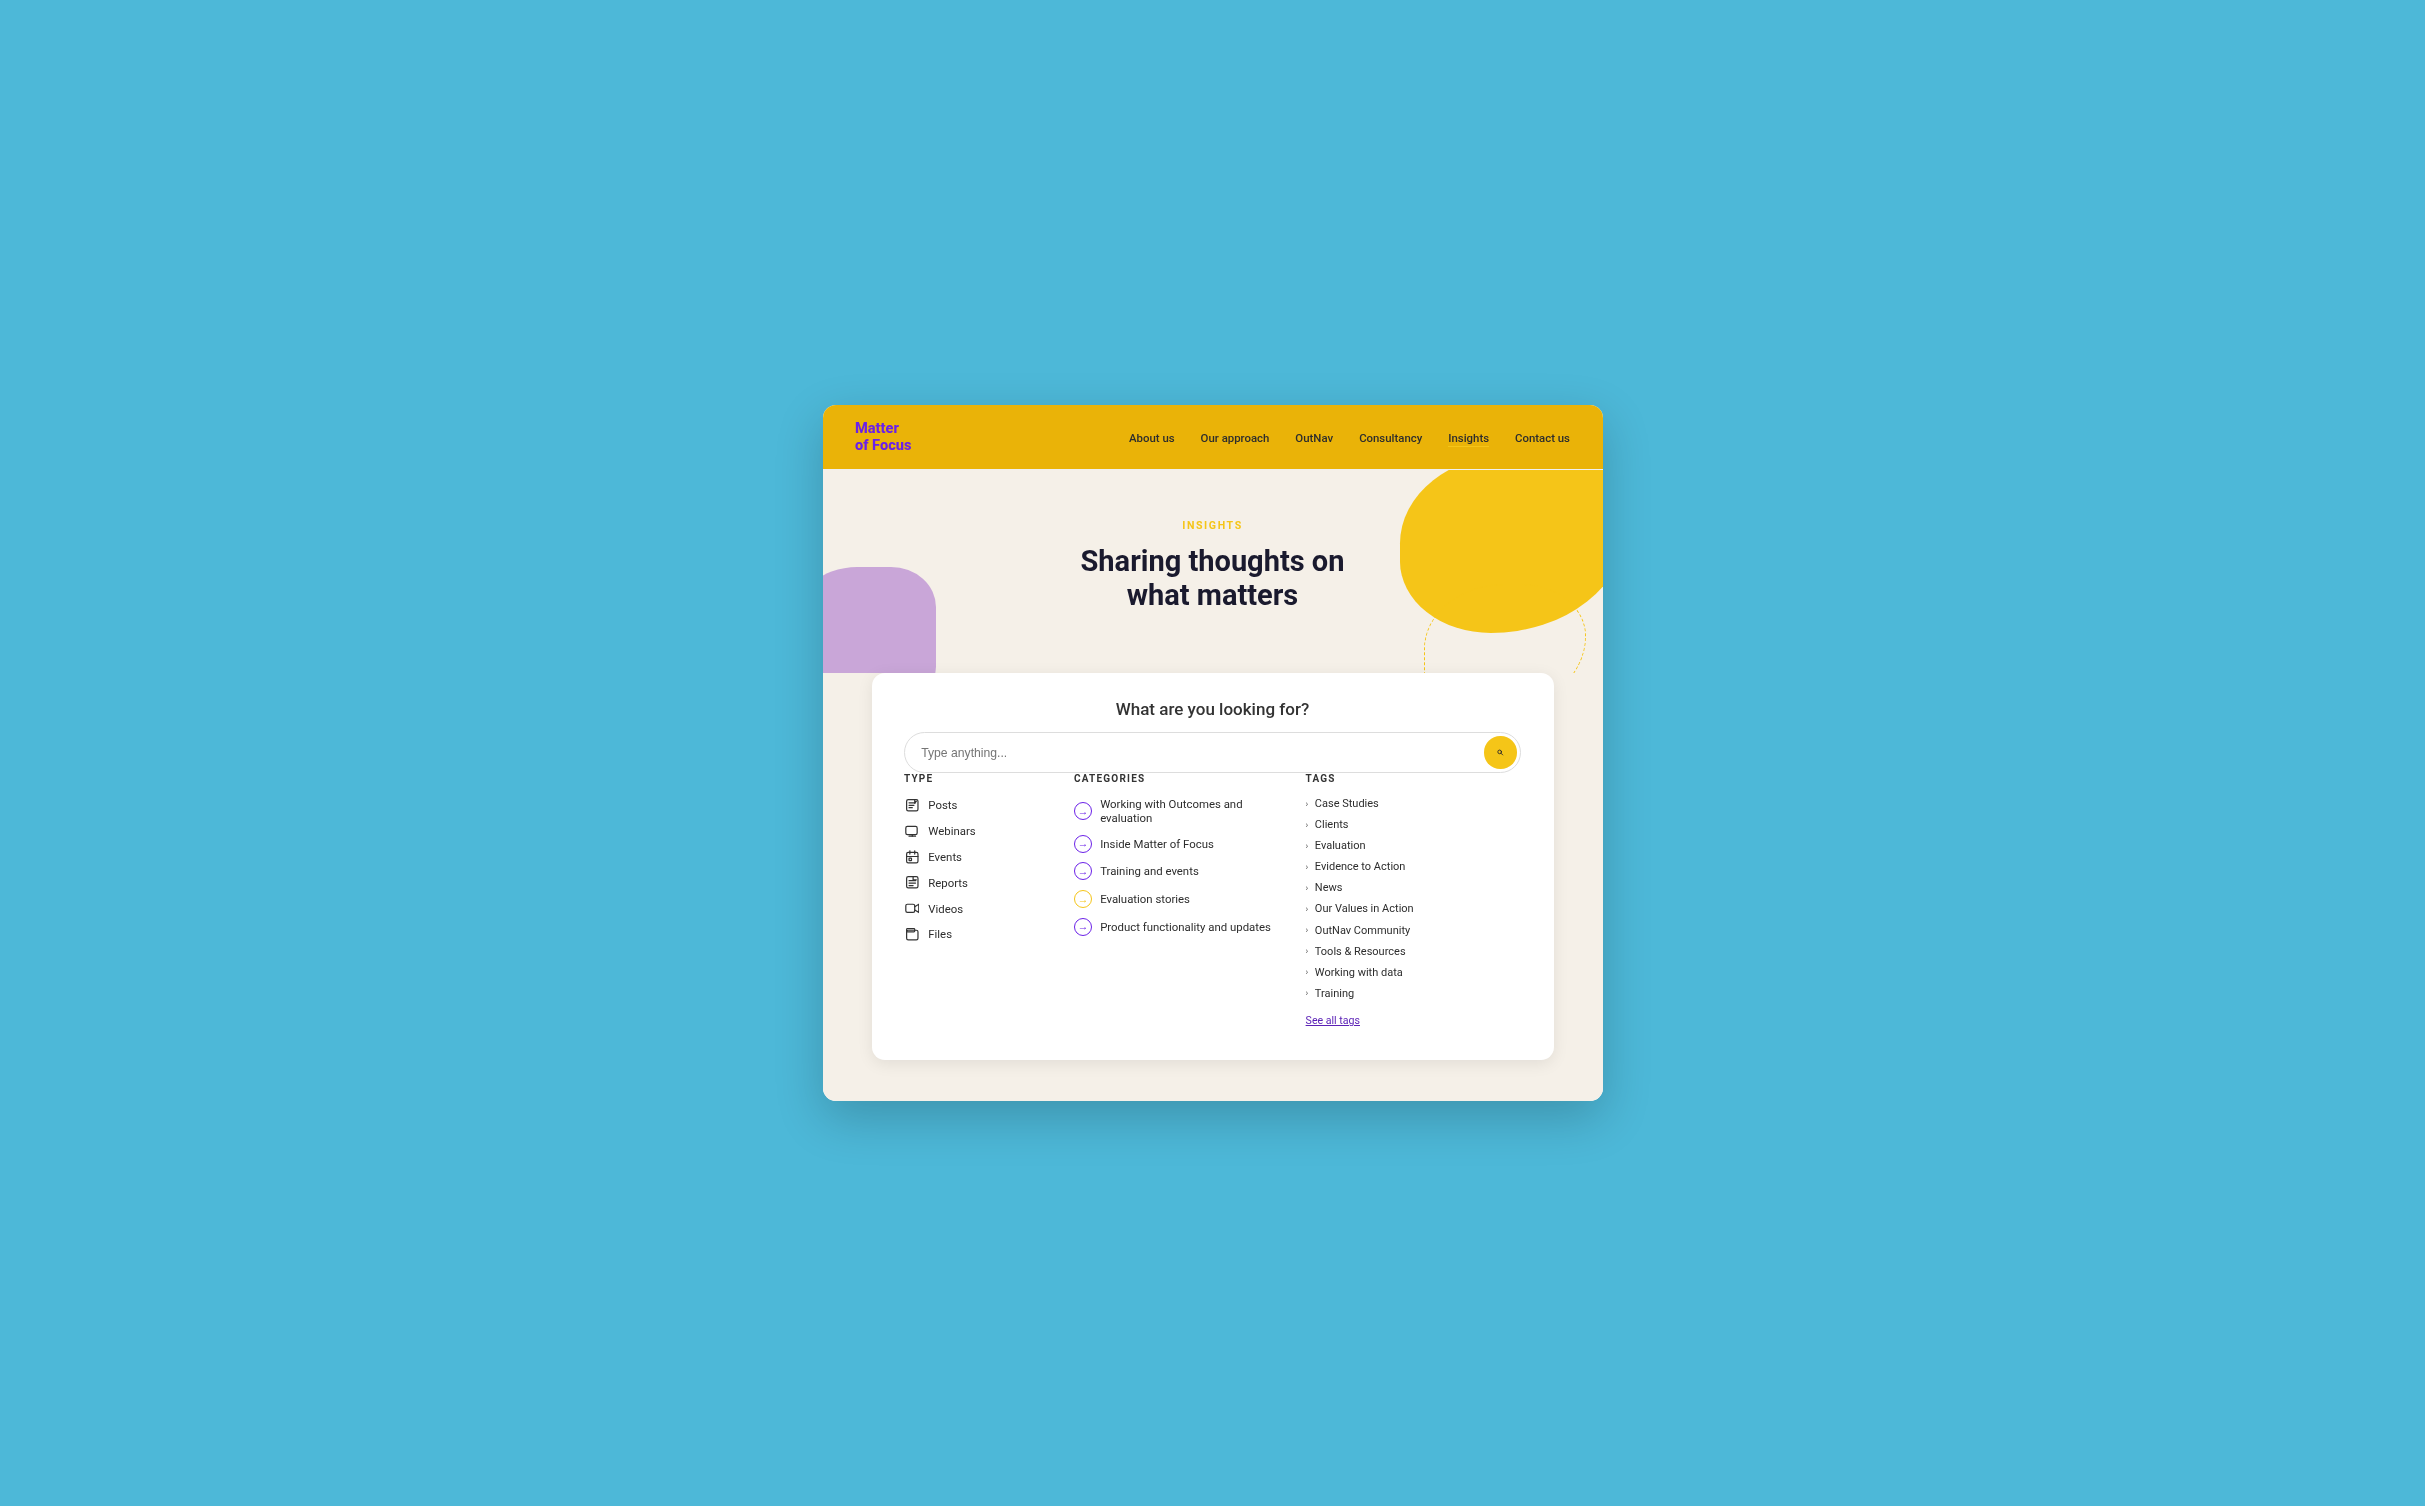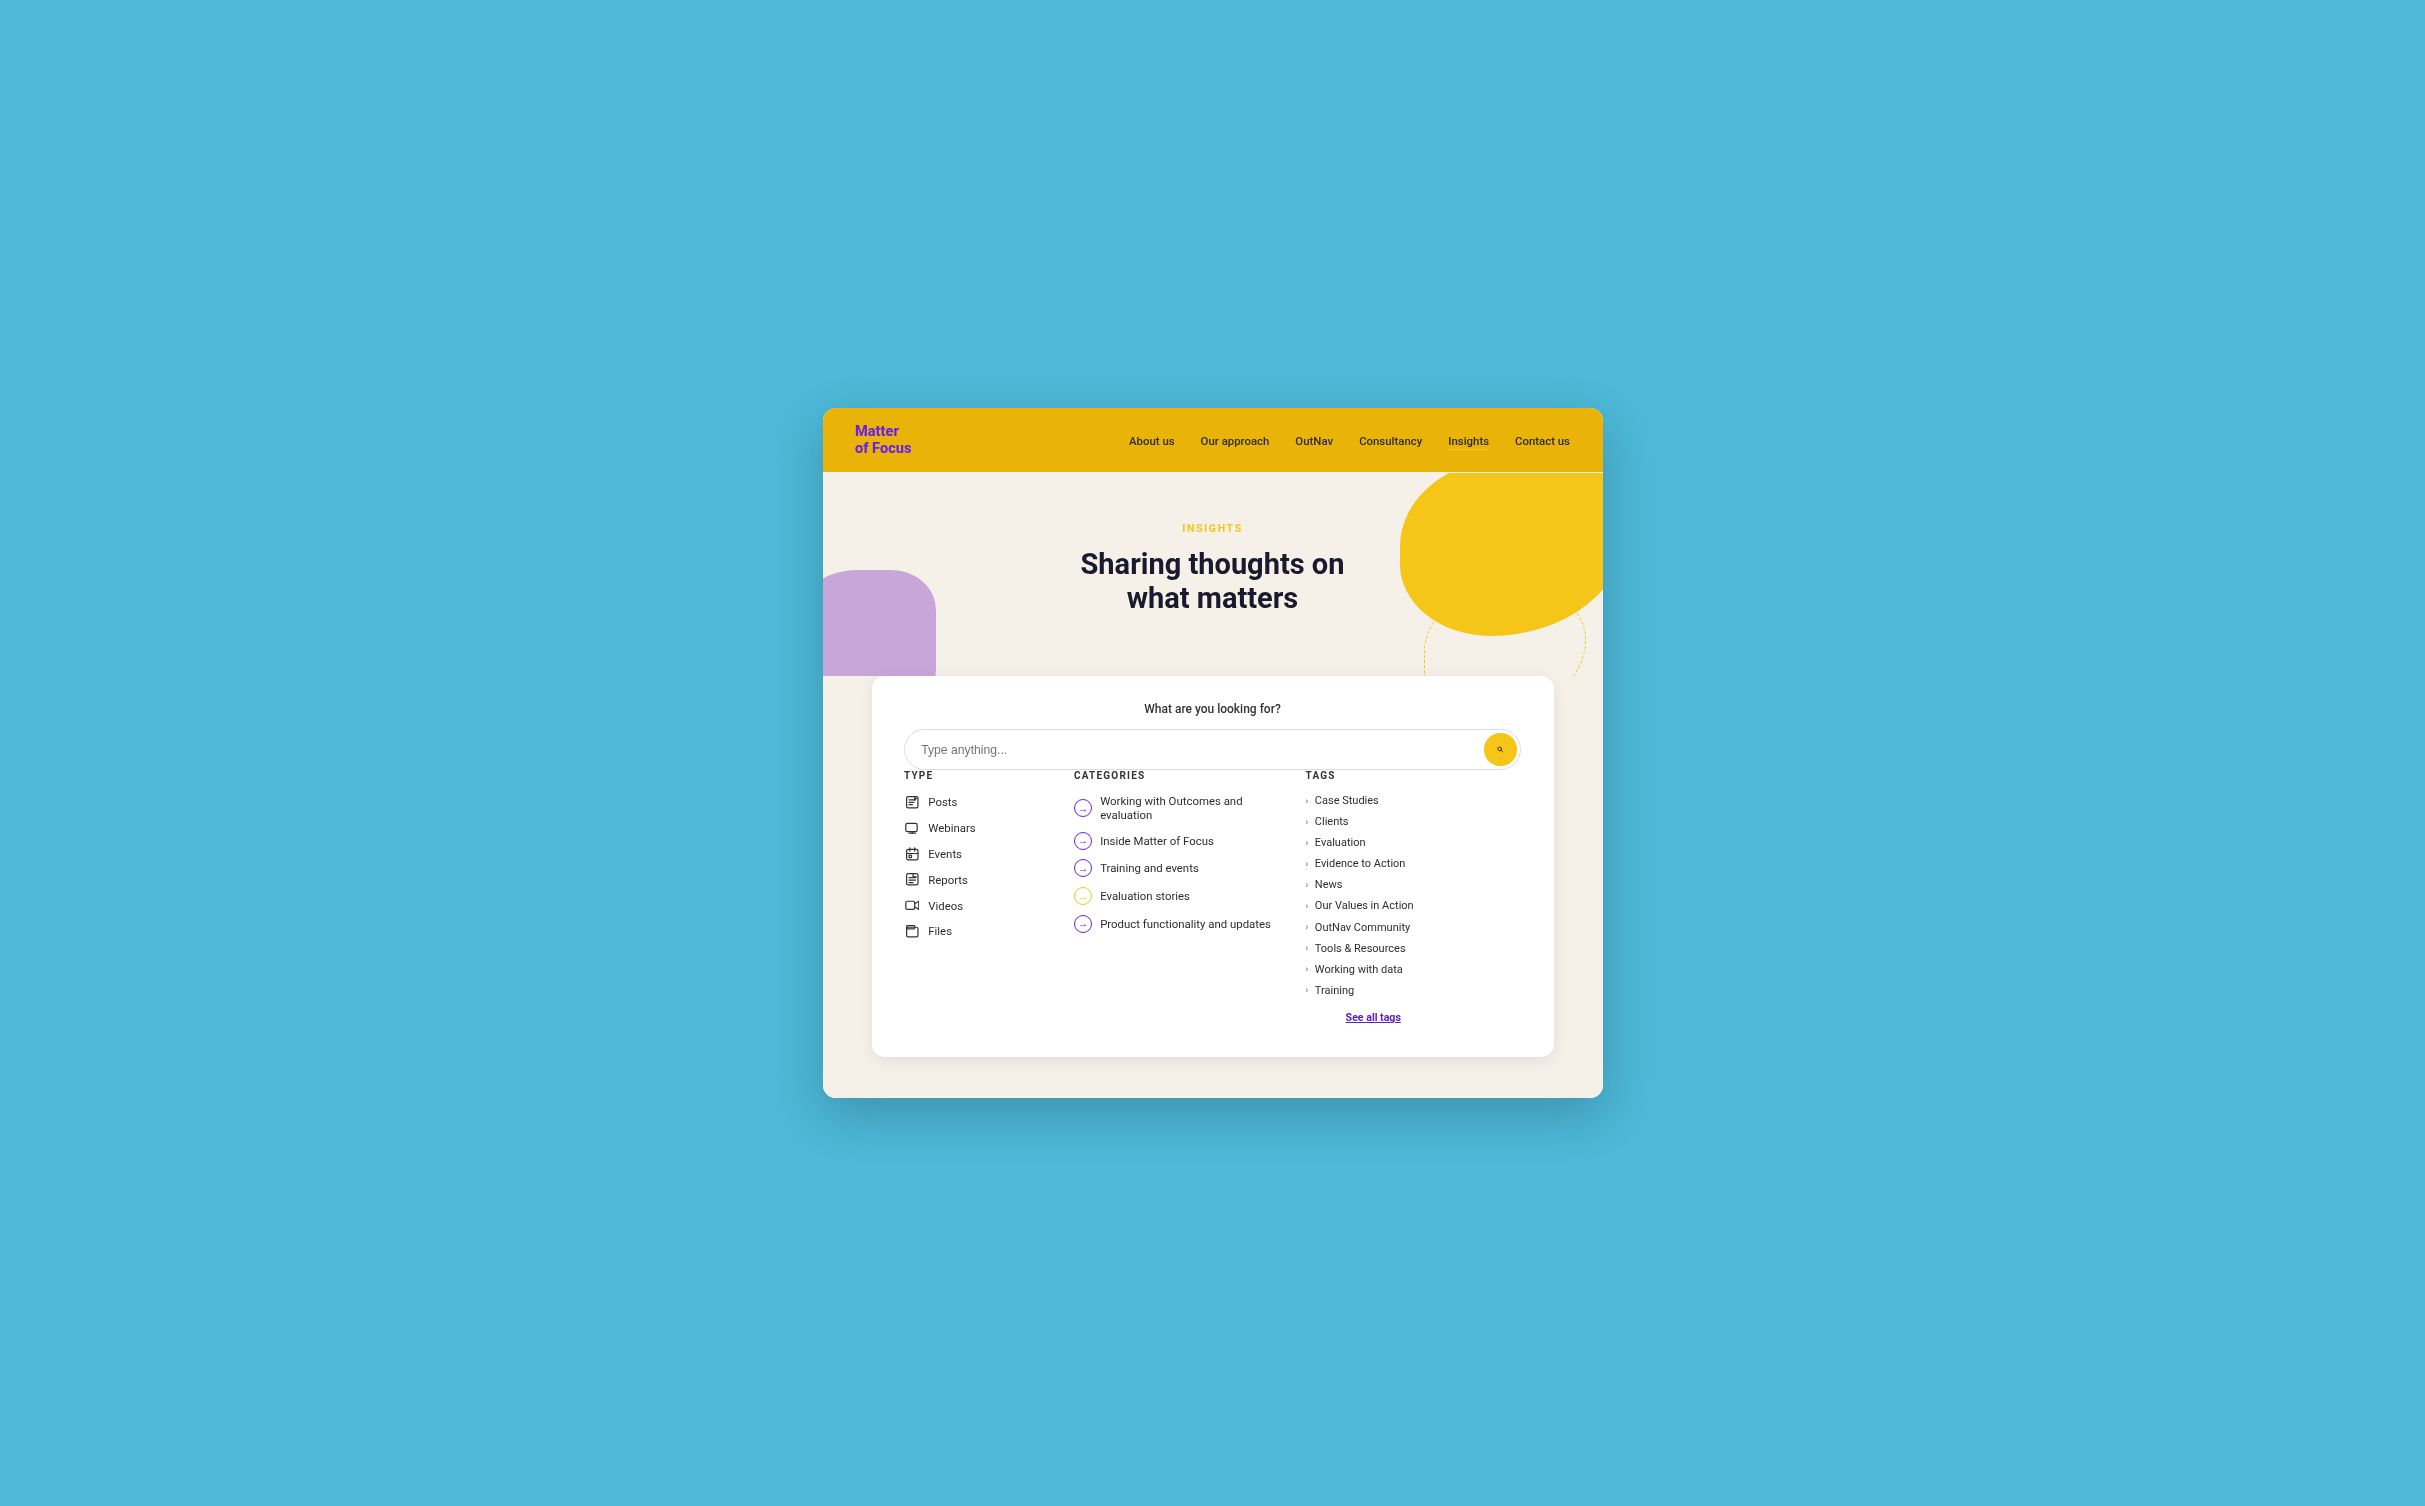--- a/index.html
+++ b/index.html
@@ -133,21 +133,21 @@
       margin: -8.1px 49px 0;
       border-radius: 13px;
       padding: 26px 32.5px 32.5px;
       box-shadow: 0 3.2px 16.2px rgba(0,0,0,0.08);
       position: relative;
       z-index: 3;
     }
 
     .search-label {
       text-align: center;
-      font-size: 12px;
+      font-size: 17px;
       color: #333;
       margin-bottom: 13px;
       font-weight: 500;
     }
 
     .search-bar {
       display: flex;
       align-items: center;
       border: 1.2px solid #ddd;
       border-radius: 24.4px;
@@ -244,26 +244,25 @@
     }
 
     .tag-chevron {
       font-size: 9px;
       color: #555;
     }
 
     .see-all-tags {
       color: #5b21b6;
       font-size: 10.6px;
-      font-weight: 700;
+      font-weight: 400;
       cursor: pointer;
       margin-top: 6.5px;
       display: inline-block;
       text-decoration: underline;
-      margin-left: 40px;
     }
   </style>
 </head>
 <body>
 
 <div class="browser-window">
 
   <nav class="navbar">
     <a class="logo">
       <span>Matter</span><br>

